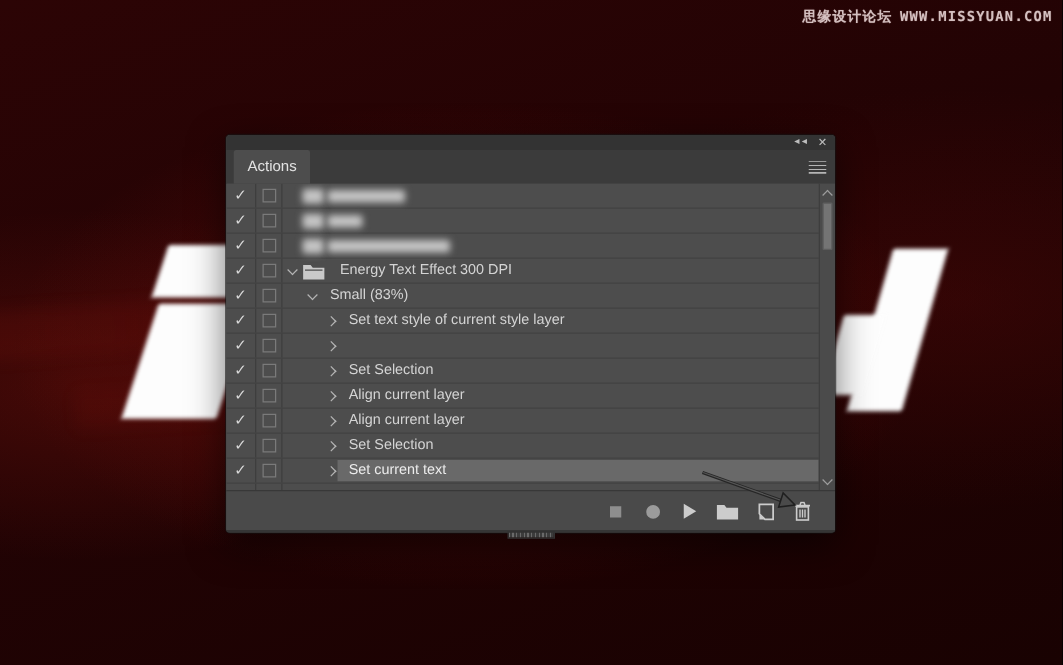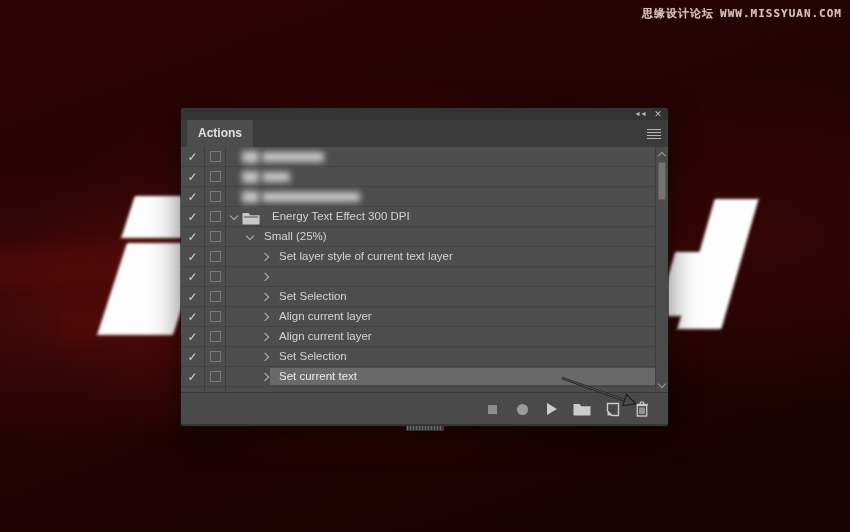--- a/index.html
+++ b/index.html
@@ -29,21 +29,21 @@
   #watermark .cn{margin-right:6px;margin-top:18px;}
   
   #panel{position:absolute;left:181px;top:108px;width:487px;height:318px;
     background:#4d4d4d;border-radius:3px;box-shadow:0 0 0 1px rgba(20,20,20,.6),0 10px 30px rgba(0,0,0,.55);}
   #titlebar{position:relative;height:12px;background:#333333;border-radius:3px 3px 0 0;}
   .winbtn{position:absolute;top:0;height:12px;line-height:12px;color:#bdbdbd;cursor:default;text-align:center;}
   #collapse-btn{right:20px;font-size:7px;letter-spacing:-1px;width:16px;}
   #close-btn{right:3px;font-size:9px;width:14px;}
   #tabbar{position:relative;height:27px;background:#3b3b3b;}
   #tab-actions{position:absolute;left:6px;top:0;height:27px;padding:0 11px;background:#4d4d4d;
-    border-radius:2px 2px 0 0;color:#e2e2e2;font-size:12px;font-weight:bold;line-height:27px;}
+    border-radius:2px 2px 0 0;color:#e2e2e2;font-size:12px;font-weight:normal;line-height:27px;}
   #panel-menu{position:absolute;right:7px;top:9px;width:14px;height:10px;
     background:repeating-linear-gradient(180deg,#b5b5b5 0 1px,rgba(0,0,0,0) 1px 3px);}
   
   #list{position:relative;height:245px;background:#4d4d4d;overflow:hidden;}
   .row{position:relative;height:20px;border-bottom:1px solid #424242;display:flex;}
   .cell{position:relative;height:100%;flex:none;}
   .c-check{width:24px;border-right:1px solid #3e3e3e;text-align:center;}
   .c-dialog{width:21px;border-right:1px solid #3e3e3e;}
   .tick{display:inline-block;color:#d8d8d8;font-size:12px;line-height:19px;}
   .box{position:absolute;left:5px;top:4px;width:11px;height:11px;border:1px solid #7a7a7a;}
@@ -156,31 +156,31 @@
               <span class="label">Energy Text Effect 300 DPI</span>
             </div>
           </div>
           <div class="row kind-action">
             <div class="cell c-check"><span class="tick">✓</span></div>
             <div class="cell c-dialog">
               <span class="box"></span>
             </div>
             <div class="content">
               <span class="chev down"></span>
-              <span class="label">Small (25%)</span>
-            </div>
-          </div>
-          <div class="row kind-command">
-            <div class="cell c-check"><span class="tick">✓</span></div>
-            <div class="cell c-dialog">
-              <span class="box"></span>
-            </div>
-            <div class="content">
-              <span class="chev right"></span>
-              <span class="label">Set layer style of current text layer</span>
+              <span class="label">Small (83%)</span>
+            </div>
+          </div>
+          <div class="row kind-command">
+            <div class="cell c-check"><span class="tick">✓</span></div>
+            <div class="cell c-dialog">
+              <span class="box"></span>
+            </div>
+            <div class="content">
+              <span class="chev right"></span>
+              <span class="label">Set text style of current style layer</span>
             </div>
           </div>
           <div class="row kind-command">
             <div class="cell c-check"><span class="tick">✓</span></div>
             <div class="cell c-dialog">
               <span class="box"></span>
             </div>
             <div class="content">
               <span class="chev right"></span>
             </div>

